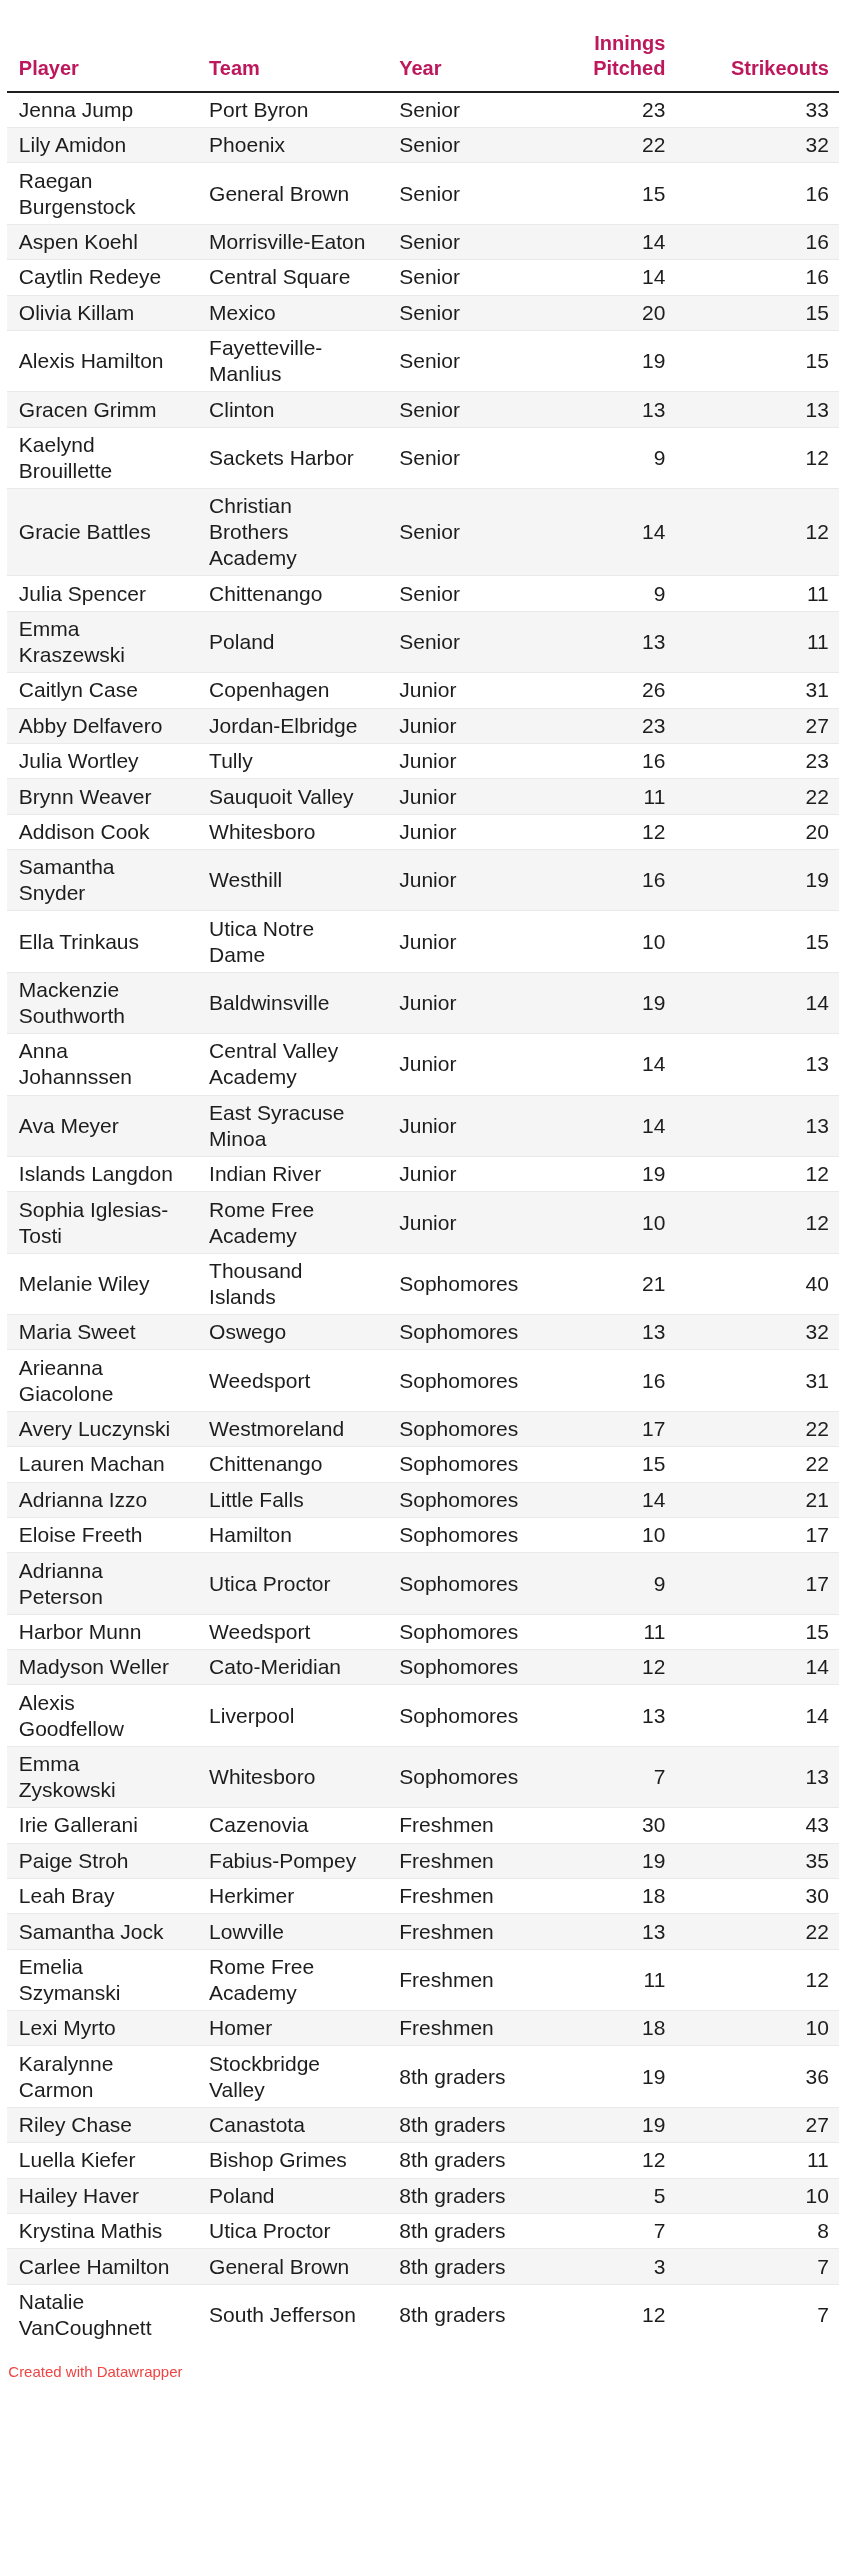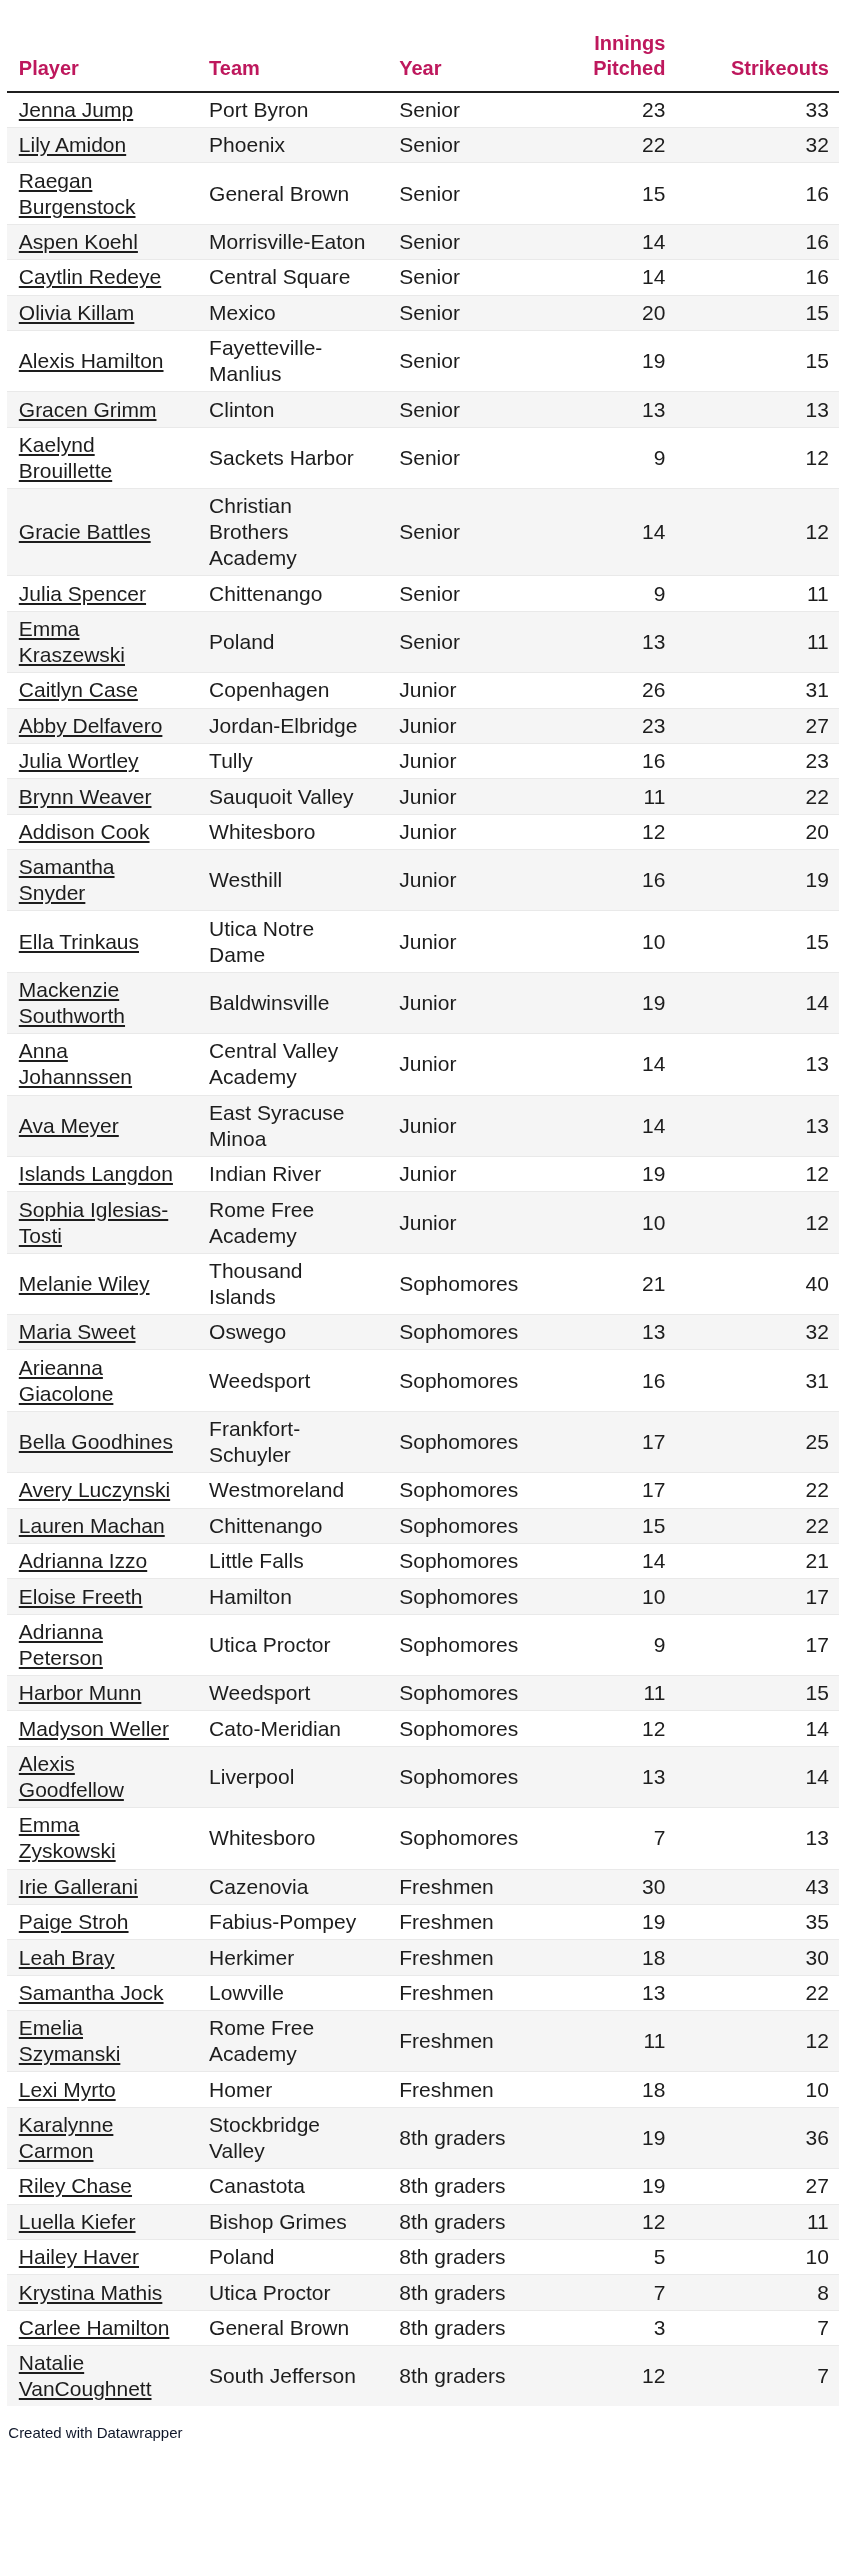--- a/index.html
+++ b/index.html
@@ -43,36 +43,36 @@
   thead th.num { text-align: right; }
   thead th:first-child { padding-left: 11.8px; margin-top: 40px; }
   thead th:last-child  { padding-right: 9.7px; }
 
   tbody td {
     padding: 4.2px 7px;
     vertical-align: middle;
     white-space: pre-line;
     color: #1d1d1d;
   }
-  tbody td:first-child { padding-left: 11.8px; text-decoration: underline; }
+  tbody td:first-child { padding-left: 11.8px; }
   tbody td:last-child  { padding-right: 9.7px; }
   tbody td.num { text-align: right; white-space: normal; }
 
   tbody tr:nth-child(even) { background: #f5f5f5; }
   tbody tr + tr { border-top: 1.4px solid #e9e9e9; }
 
   .footer {
     margin: 16.6px 0 0 8.3px;
     padding-bottom: 12.5px;
     font-size: 15px;
     line-height: 19.4px;
     color: #9e9e9e;
   }
   .footer a {
-    color: #0f172a;
+    color: #ef4444;
     text-decoration: none;
     cursor: pointer;
   }
 </style>
 </head>
 <body>
 
 <div class="table-wrap">
   <table class="stats">
     <colgroup>
@@ -291,28 +291,20 @@
         </tr>
         <tr>
           <td>Arieanna
 Giacolone</td>
           <td>Weedsport</td>
           <td>Sophomores</td>
           <td class="num">16</td>
           <td class="num">31</td>
         </tr>
         <tr>
-          <td>Bella Goodhines</td>
-          <td>Frankfort-
-Schuyler</td>
-          <td>Sophomores</td>
-          <td class="num">17</td>
-          <td class="num">25</td>
-        </tr>
-        <tr>
           <td>Avery Luczynski</td>
           <td>Westmoreland</td>
           <td>Sophomores</td>
           <td class="num">17</td>
           <td class="num">22</td>
         </tr>
         <tr>
           <td>Lauren Machan</td>
           <td>Chittenango</td>
           <td>Sophomores</td>

